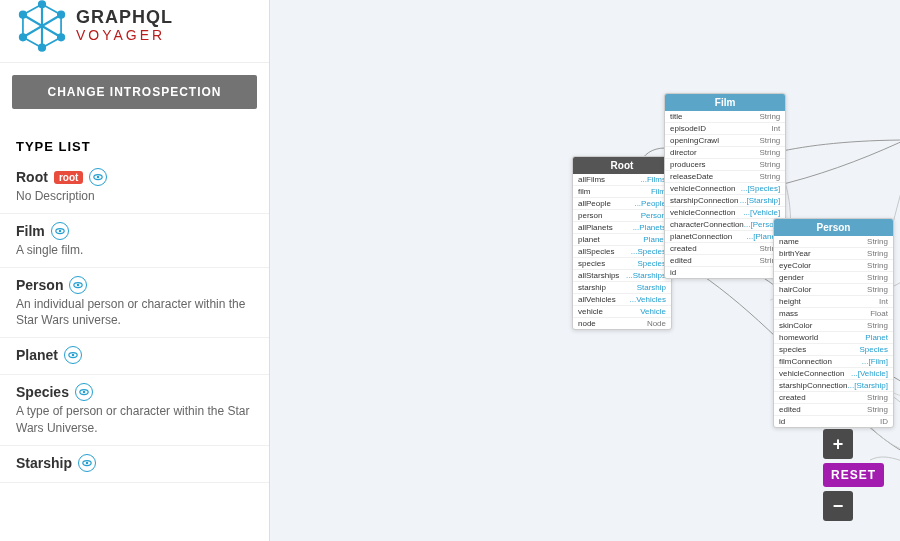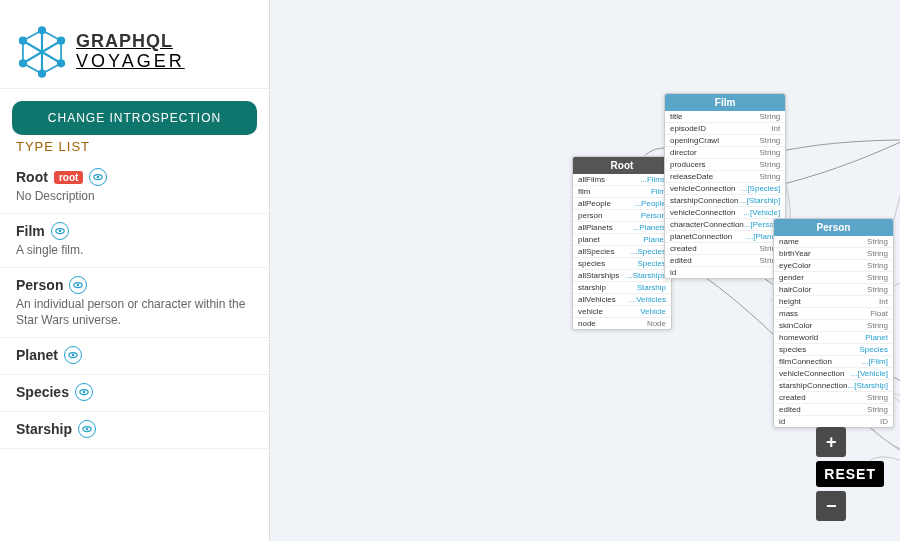--- a/index.html
+++ b/index.html
@@ -20,23 +20,22 @@
       display: flex;
       flex-direction: column;
       border-right: 1px solid #ddd;
       height: 541px;
       overflow-y: auto;
     }
 
     .logo-area {
       display: flex;
       align-items: center;
-      padding: 26px 16px 10px 16px;
+      padding: 0 16px 10px 16px;
       border-bottom: 1px solid #eee;
-      text-decoration: underline;
     }
 
     .logo-icon {
       width: 52px;
       height: 52px;
       margin-right: 8px;
     }
 
     .logo-text {
       display: flex;
@@ -45,47 +44,47 @@
     }
 
     .logo-graphql {
       font-size: 18px;
       font-weight: 700;
       color: #333;
       letter-spacing: 1px;
     }
 
     .logo-voyager {
-      font-size: 18px;
+      font-size: 14px;
       font-weight: 400;
-      color: #000000;
+      color: #b91c1c;
       letter-spacing: 3px;
     }
 
     .change-introspection-btn {
-      background: #0f766e;
+      background: #737373;
       color: #fff;
       border: none;
       padding: 10px 0;
       font-size: 12px;
-      font-weight: 400;
+      font-weight: 700;
       letter-spacing: 1px;
       text-transform: uppercase;
       cursor: pointer;
       width: calc(100% - 24px);
       margin: 12px 12px 0 12px;
-      border-radius: 10px;
+      border-radius: 2px;
     }
 
     .type-list-label {
       font-size: 13px;
-      font-weight: 400;
-      color: #a16207;
+      font-weight: 700;
+      color: #000000;
       letter-spacing: 1px;
-      padding: 4px 16px 6px 16px;
+      padding: 30px 16px 6px 16px;
       text-transform: uppercase;
     }
 
     .type-item {
       padding: 8px 16px;
       border-bottom: 1px solid #f0f0f0;
     }
 
     .type-name-row {
       display: flex;
@@ -198,25 +197,25 @@
       font-size: 18px;
       font-weight: 700;
       cursor: pointer;
       display: flex;
       align-items: center;
       justify-content: center;
       line-height: 1;
     }
 
     .reset-btn {
-      background: #000000;
+      background: #a21caf;
       color: #fff;
       border: none;
       border-radius: 3px;
-      font-size: 14px;
+      font-size: 12px;
       font-weight: 700;
       letter-spacing: 1px;
       padding: 5px 8px;
       cursor: pointer;
     }
 
     
     .connections-svg {
       position: absolute;
       top: 0; left: 0;
@@ -310,20 +309,21 @@
   <div class="type-item">
     <div class="type-name-row">
       <span class="type-name">Species</span>
       <span class="eye-icon">
         <svg viewBox="0 0 12 8" fill="none" stroke="#26a0d0" stroke-width="1.5">
           <ellipse cx="6" cy="4" rx="5" ry="3"></ellipse>
           <circle cx="6" cy="4" r="1.5" fill="#26a0d0" stroke="none"></circle>
         </svg>
       </span>
     </div>
+    <div class="type-desc">A type of person or character within the Star Wars Universe.</div>
   </div>
 
   <div class="type-item">
     <div class="type-name-row">
       <span class="type-name">Starship</span>
       <span class="eye-icon">
         <svg viewBox="0 0 12 8" fill="none" stroke="#26a0d0" stroke-width="1.5">
           <ellipse cx="6" cy="4" rx="5" ry="3"></ellipse>
           <circle cx="6" cy="4" r="1.5" fill="#26a0d0" stroke="none"></circle>
         </svg>

